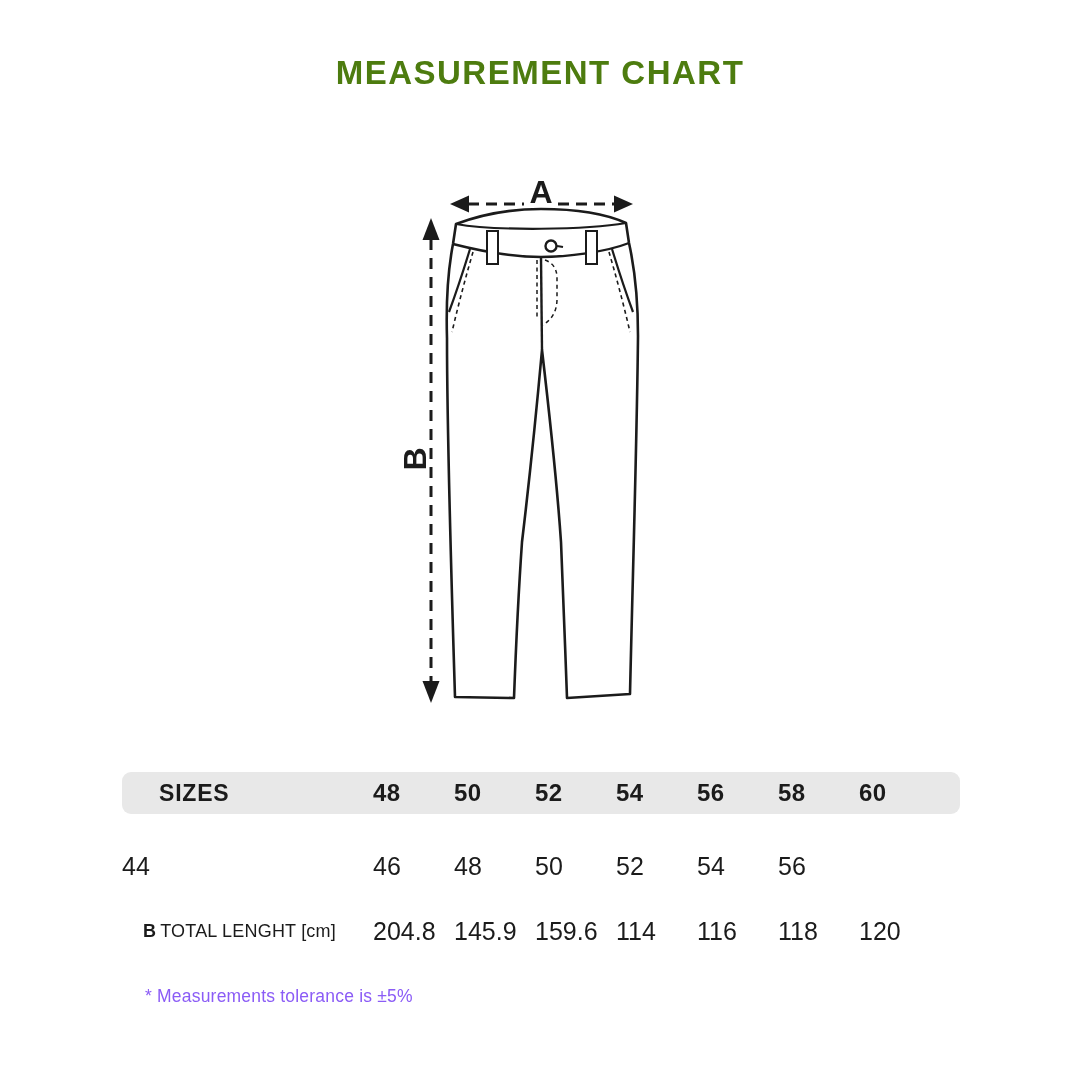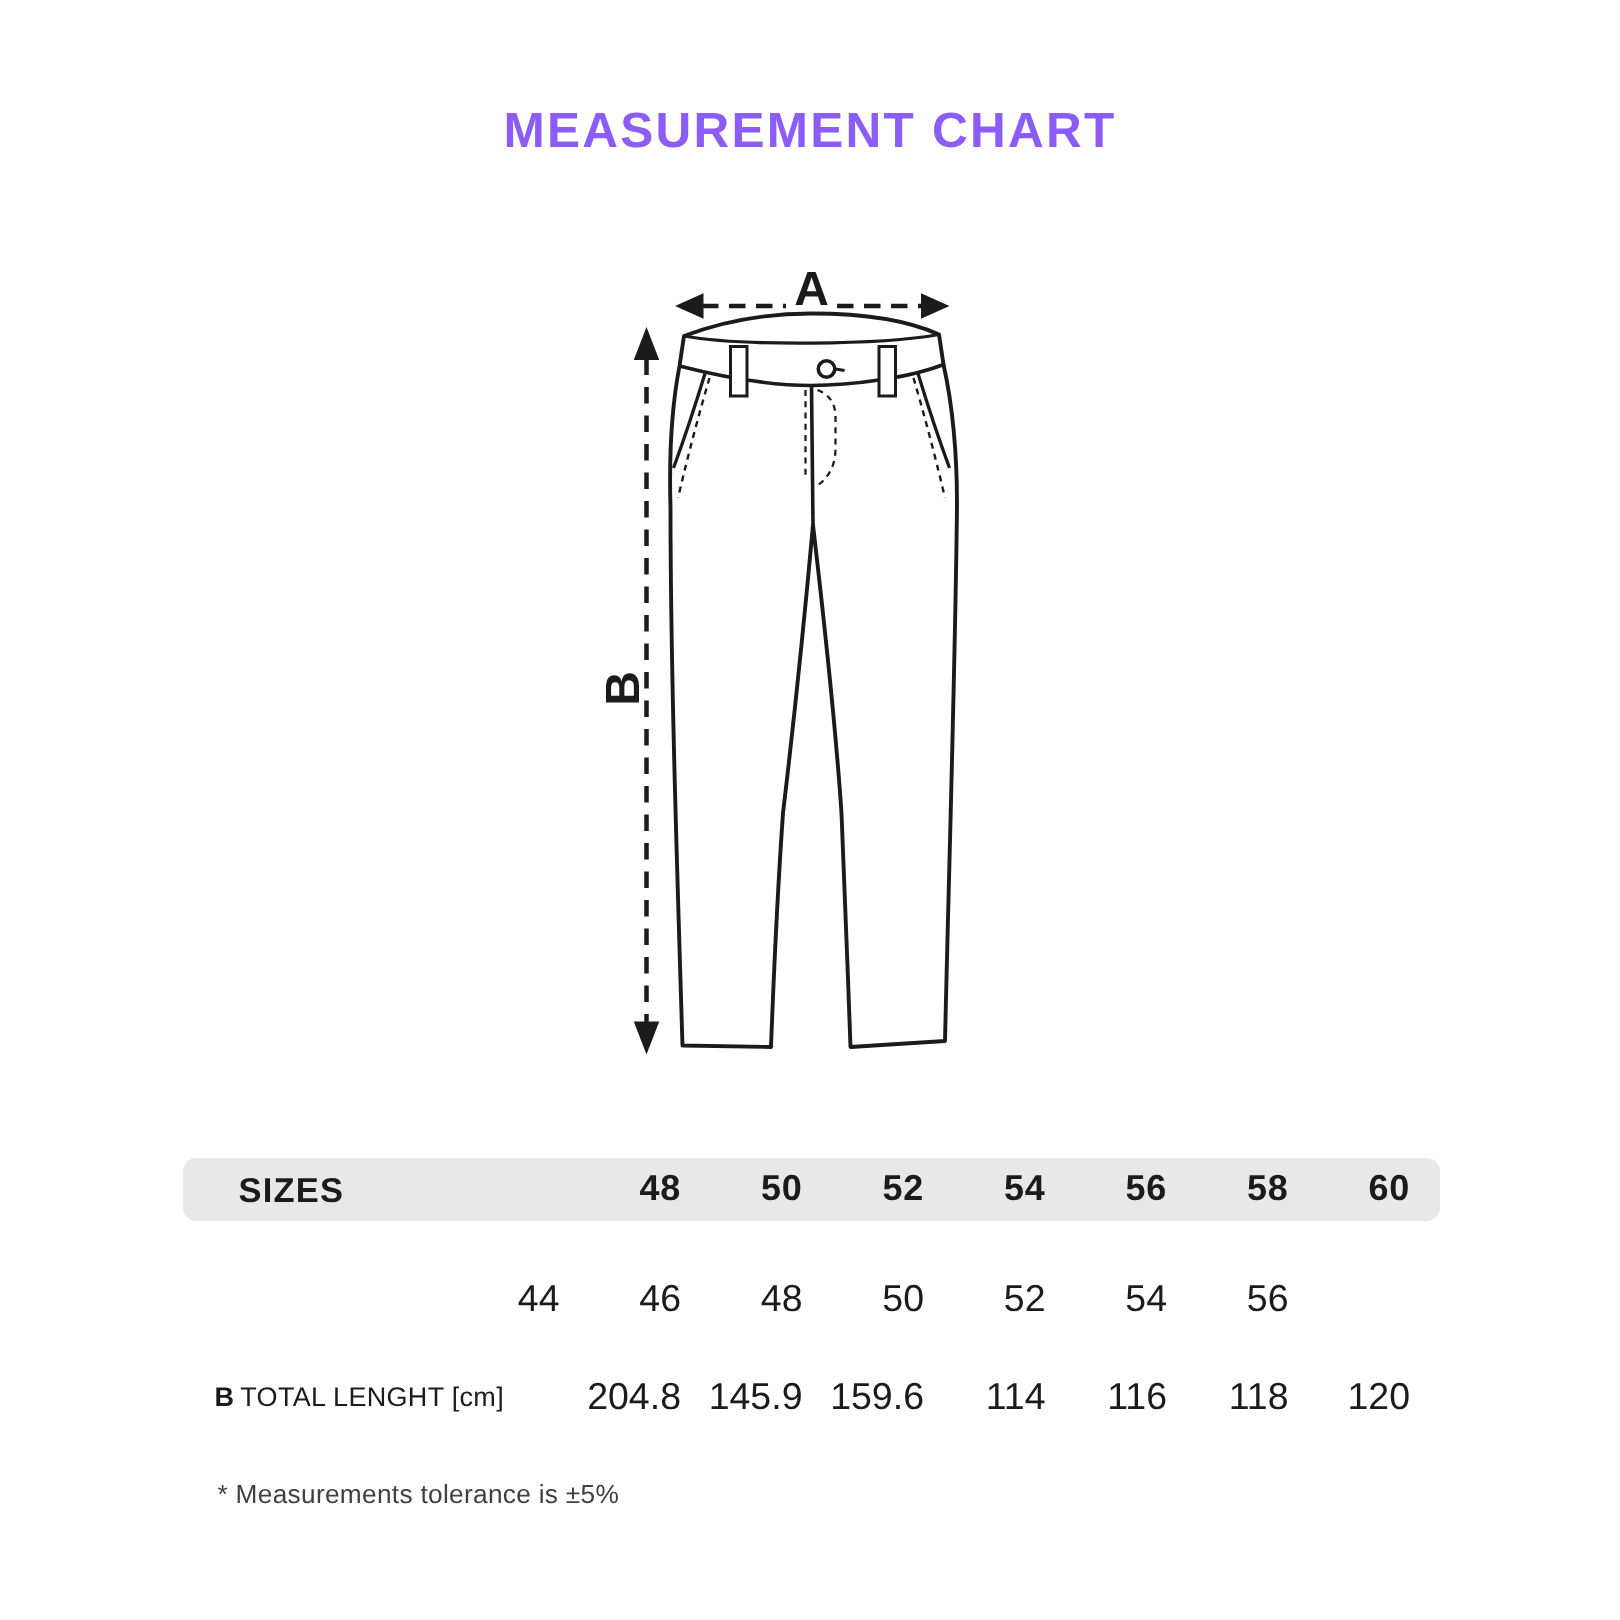--- a/index.html
+++ b/index.html
@@ -2,45 +2,45 @@
 <html><head>
 <meta charset="utf-8">
 <style>
   html,body{margin:0;padding:0;}
   body{
     width:1080px;height:1080px;position:relative;overflow:hidden;
     background:#ffffff;color:#1b1b1b;
     font-family:"Liberation Sans", sans-serif;
   }
   .page-title{
-    position:absolute;top:68px;left:0;width:1080px;
+    position:absolute;top:54px;left:0;width:1080px;
     text-align:center;font-size:33px;font-weight:bold;letter-spacing:1.5px;
-    color:#8b5cf6;
+    color:#4d7c0f;
   }
   .diagram-svg{position:absolute;left:392px;top:150px;width:326px;height:580px;}
 
   .header-band{
     position:absolute;left:122px;top:772px;width:838px;height:42px;
     background:#e8e8e8;border-radius:9px;
   }
   .trow{
     position:absolute;left:122px;width:966px;
     display:grid;grid-template-columns:251px repeat(7,81px);
     align-items:center;
   }
   .trow-header{top:772px;height:42px;font-weight:bold;}
   .trow-a{top:846px;height:40px;}
   .trow-b{top:911px;height:40px;}
   .sizes-label{padding-left:37px;font-size:23px;letter-spacing:0.8px;}
   .row-label{padding-left:21px;font-size:18px;letter-spacing:0.2px;white-space:nowrap;}
   .row-label .row-key{font-weight:bold;margin-right:4px;}
-  .cell{text-align:right;font-size:25px;}
+  .cell{text-align:left;font-size:25px;}
   .trow-header .cell{font-size:24px;letter-spacing:0.5px;}
   .footnote{
-    position:absolute;left:145px;top:986px;font-size:17.5px;color:#404040;
+    position:absolute;left:145px;top:986px;font-size:17.5px;color:#8b5cf6;
     letter-spacing:0.2px;
   }
   .ink-stroke{stroke:#1b1b1b;fill:none;}
 </style>
 </head>
 <body>
 
 <div class="page-title">MEASUREMENT CHART</div>
 
 <svg class="diagram-svg" viewBox="392 150 326 580">

